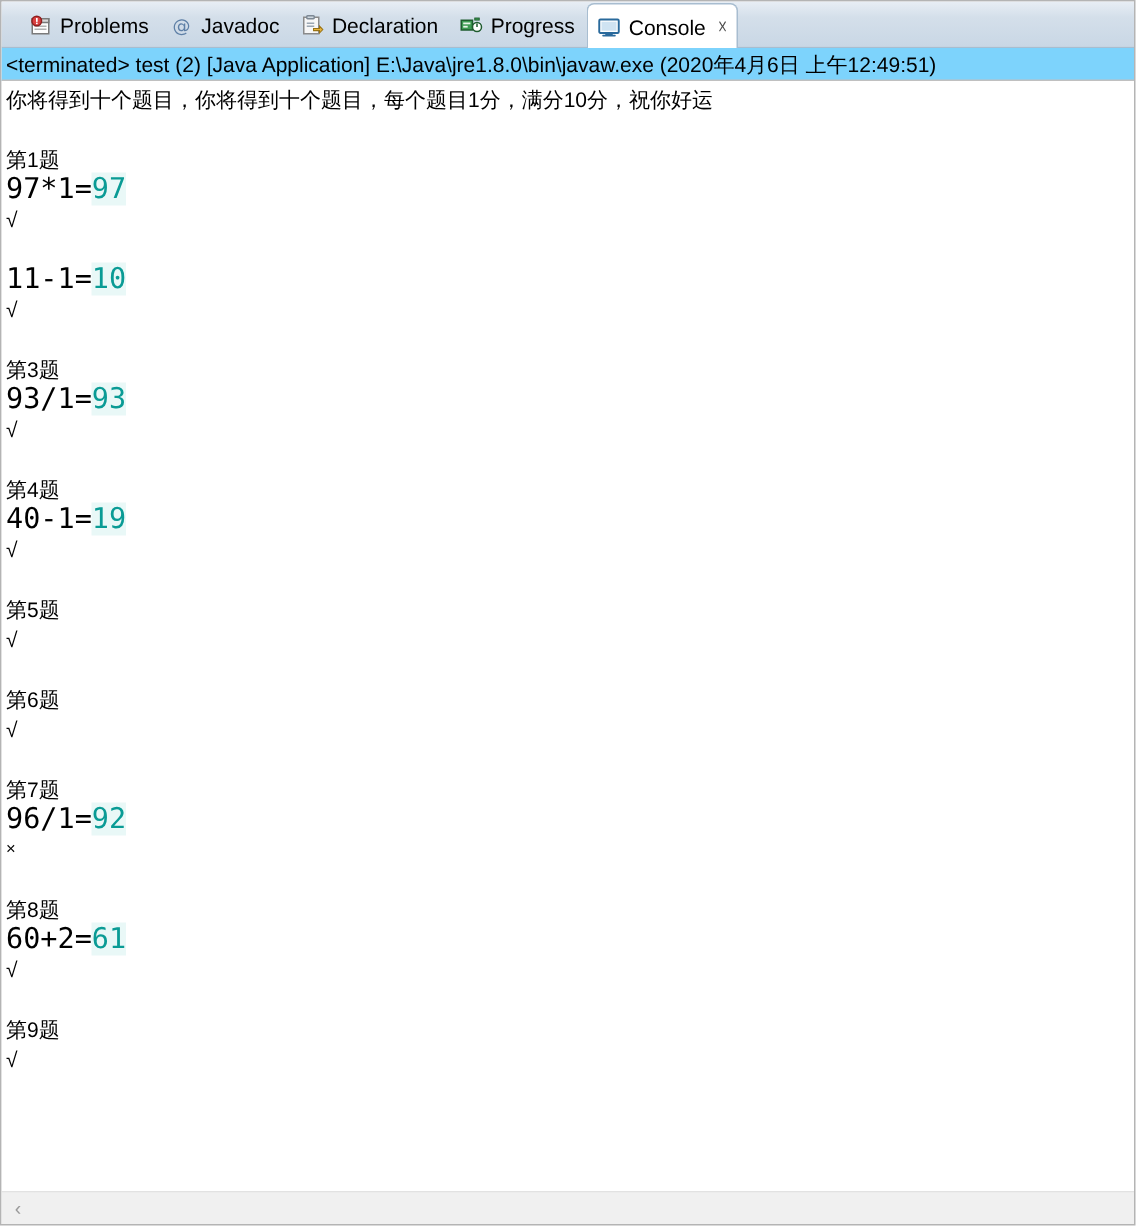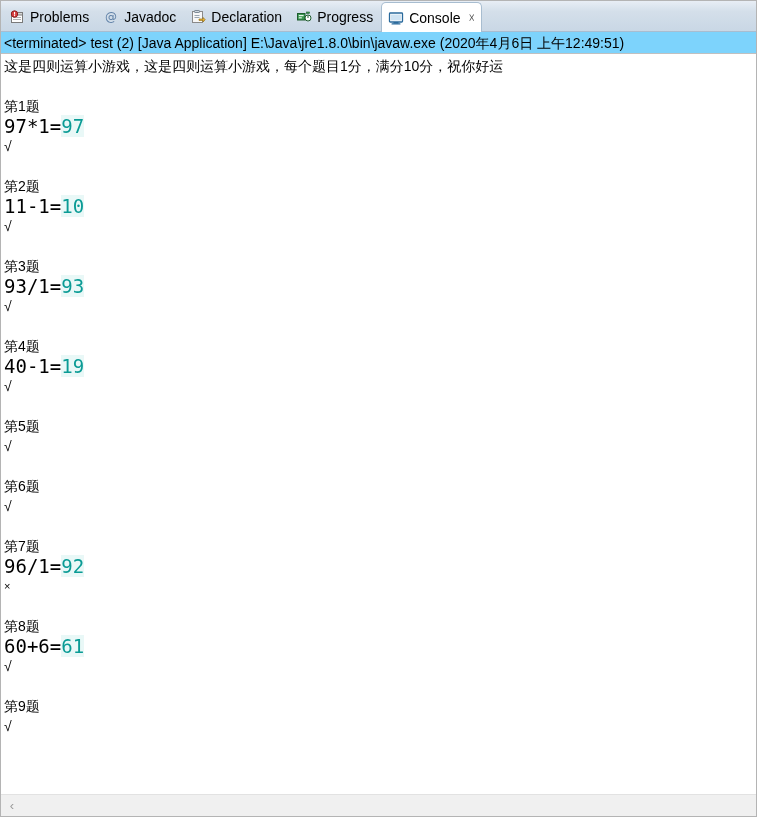--- a/index.html
+++ b/index.html
@@ -16,21 +16,21 @@
   }
 
   
   .tabbar {
     position: relative;
     height: 31px;
     background: linear-gradient(to bottom, #e8eef5 0%, #d4dfea 35%, #c9d7e5 100%);
     border-bottom: 1px solid #a8bdd0;
     display: flex;
     align-items: flex-end;
-    padding-left: 2px;
+    padding-left: 12px;
     box-sizing: border-box;
   }
   .tab {
     display: flex;
     align-items: center;
     height: 29px;
     padding: 0 8px 0 6px;
     font-size: 14px;
     color: #000000;
     white-space: nowrap;
@@ -210,29 +210,28 @@
         </svg>
       </span>
       <span class="tab-label">Console</span>
       <span class="tab-close">☓</span>
     </div>
   </div>
 
   <div class="console-head">&lt;terminated&gt; test (2) [Java Application] E:\Java\jre1.8.0\bin\javaw.exe (2020年4月6日 上午12:49:51)</div>
 
   <div class="console-body">
-    <div class="line">这是四则运算小游戏，这是四则运算小游戏，每个题目1分，满分10分，祝你好运</div>
+    <div class="line">你将得到十个题目，你将得到十个题目，每个题目1分，满分10分，祝你好运</div>
 
     <div class="line blank">&nbsp;</div>
     <div class="line">第1题</div>
     <div class="line mono"><span>97*1=</span><span class="ans">97</span></div>
     <div class="line mark">√</div>
 
     <div class="line blank">&nbsp;</div>
-    <div class="line">第2题</div>
     <div class="line mono"><span>11-1=</span><span class="ans">10</span></div>
     <div class="line mark">√</div>
 
     <div class="line blank">&nbsp;</div>
     <div class="line">第3题</div>
     <div class="line mono"><span>93/1=</span><span class="ans">93</span></div>
     <div class="line mark">√</div>
 
     <div class="line blank">&nbsp;</div>
     <div class="line">第4题</div>
@@ -247,21 +246,21 @@
     <div class="line">第6题</div>
     <div class="line mark">√</div>
 
     <div class="line blank">&nbsp;</div>
     <div class="line">第7题</div>
     <div class="line mono"><span>96/1=</span><span class="ans">92</span></div>
     <div class="line mark wrong">×</div>
 
     <div class="line blank">&nbsp;</div>
     <div class="line">第8题</div>
-    <div class="line mono"><span>60+6=</span><span class="ans">61</span></div>
+    <div class="line mono"><span>60+2=</span><span class="ans">61</span></div>
     <div class="line mark">√</div>
 
     <div class="line blank">&nbsp;</div>
     <div class="line">第9题</div>
     <div class="line mark">√</div>
   </div>
 
   <div class="hscroll">
     <div class="hscroll-arrow">‹</div>
     <div class="hscroll-track"></div>

